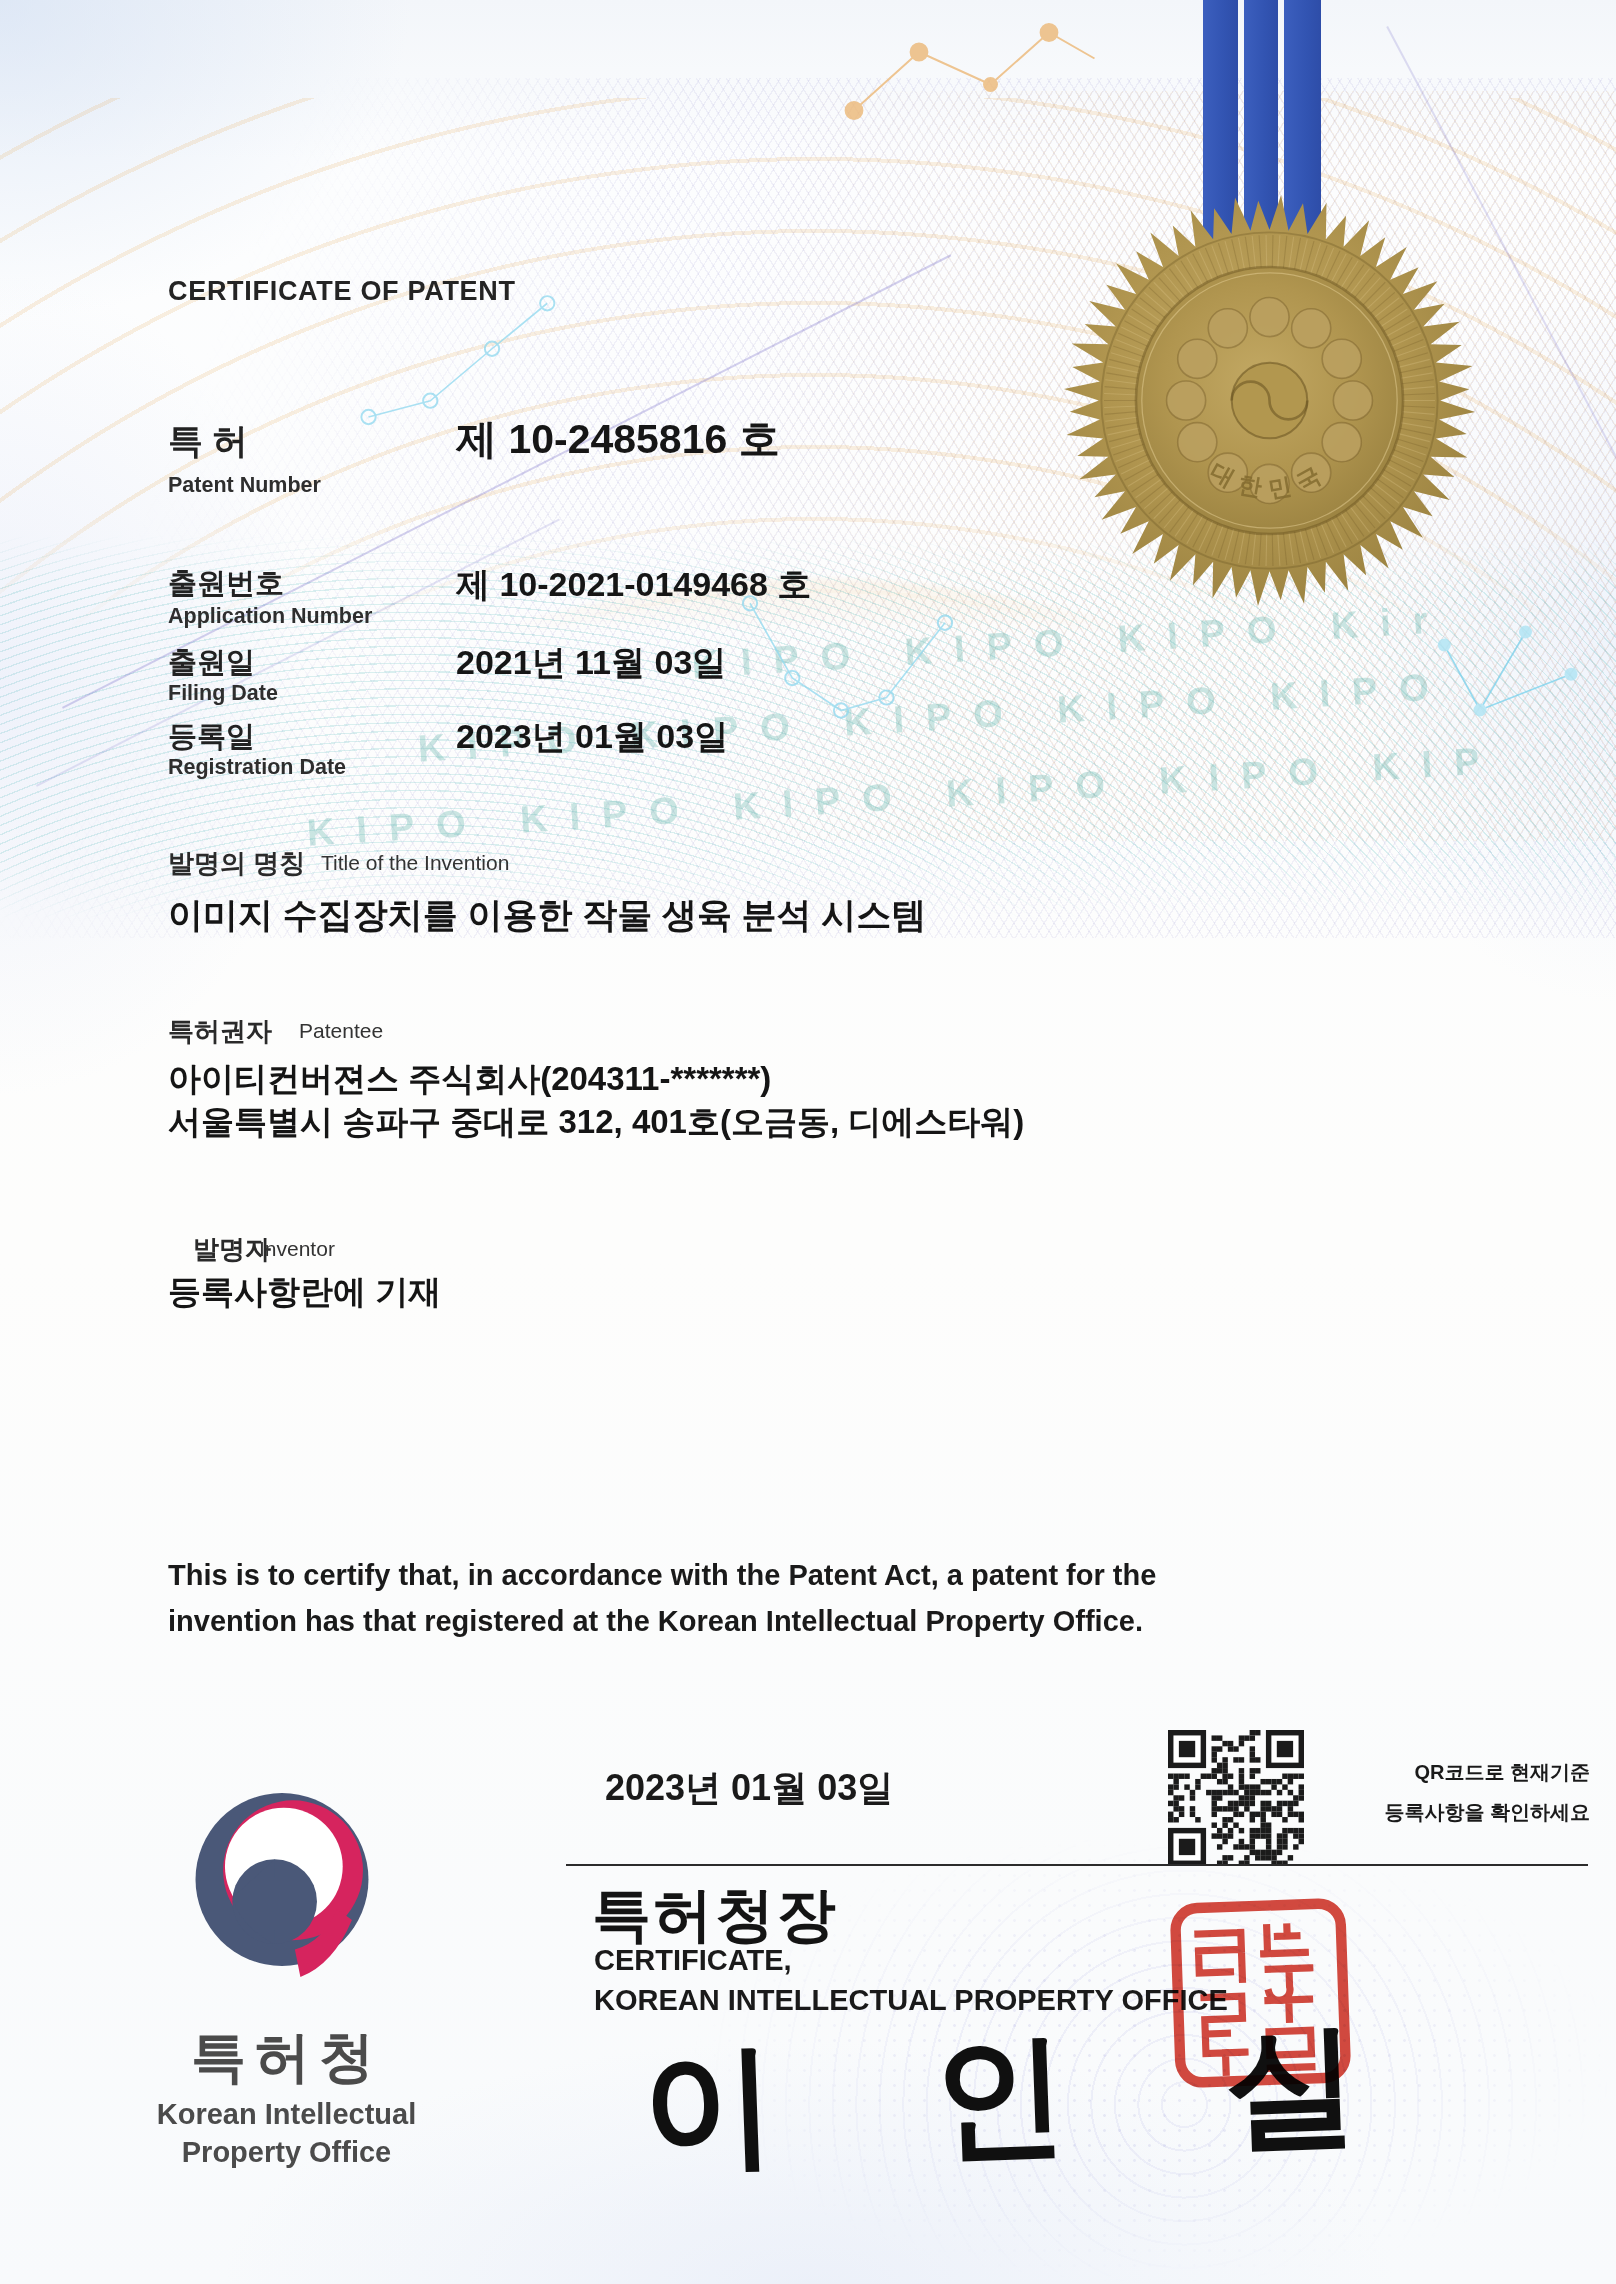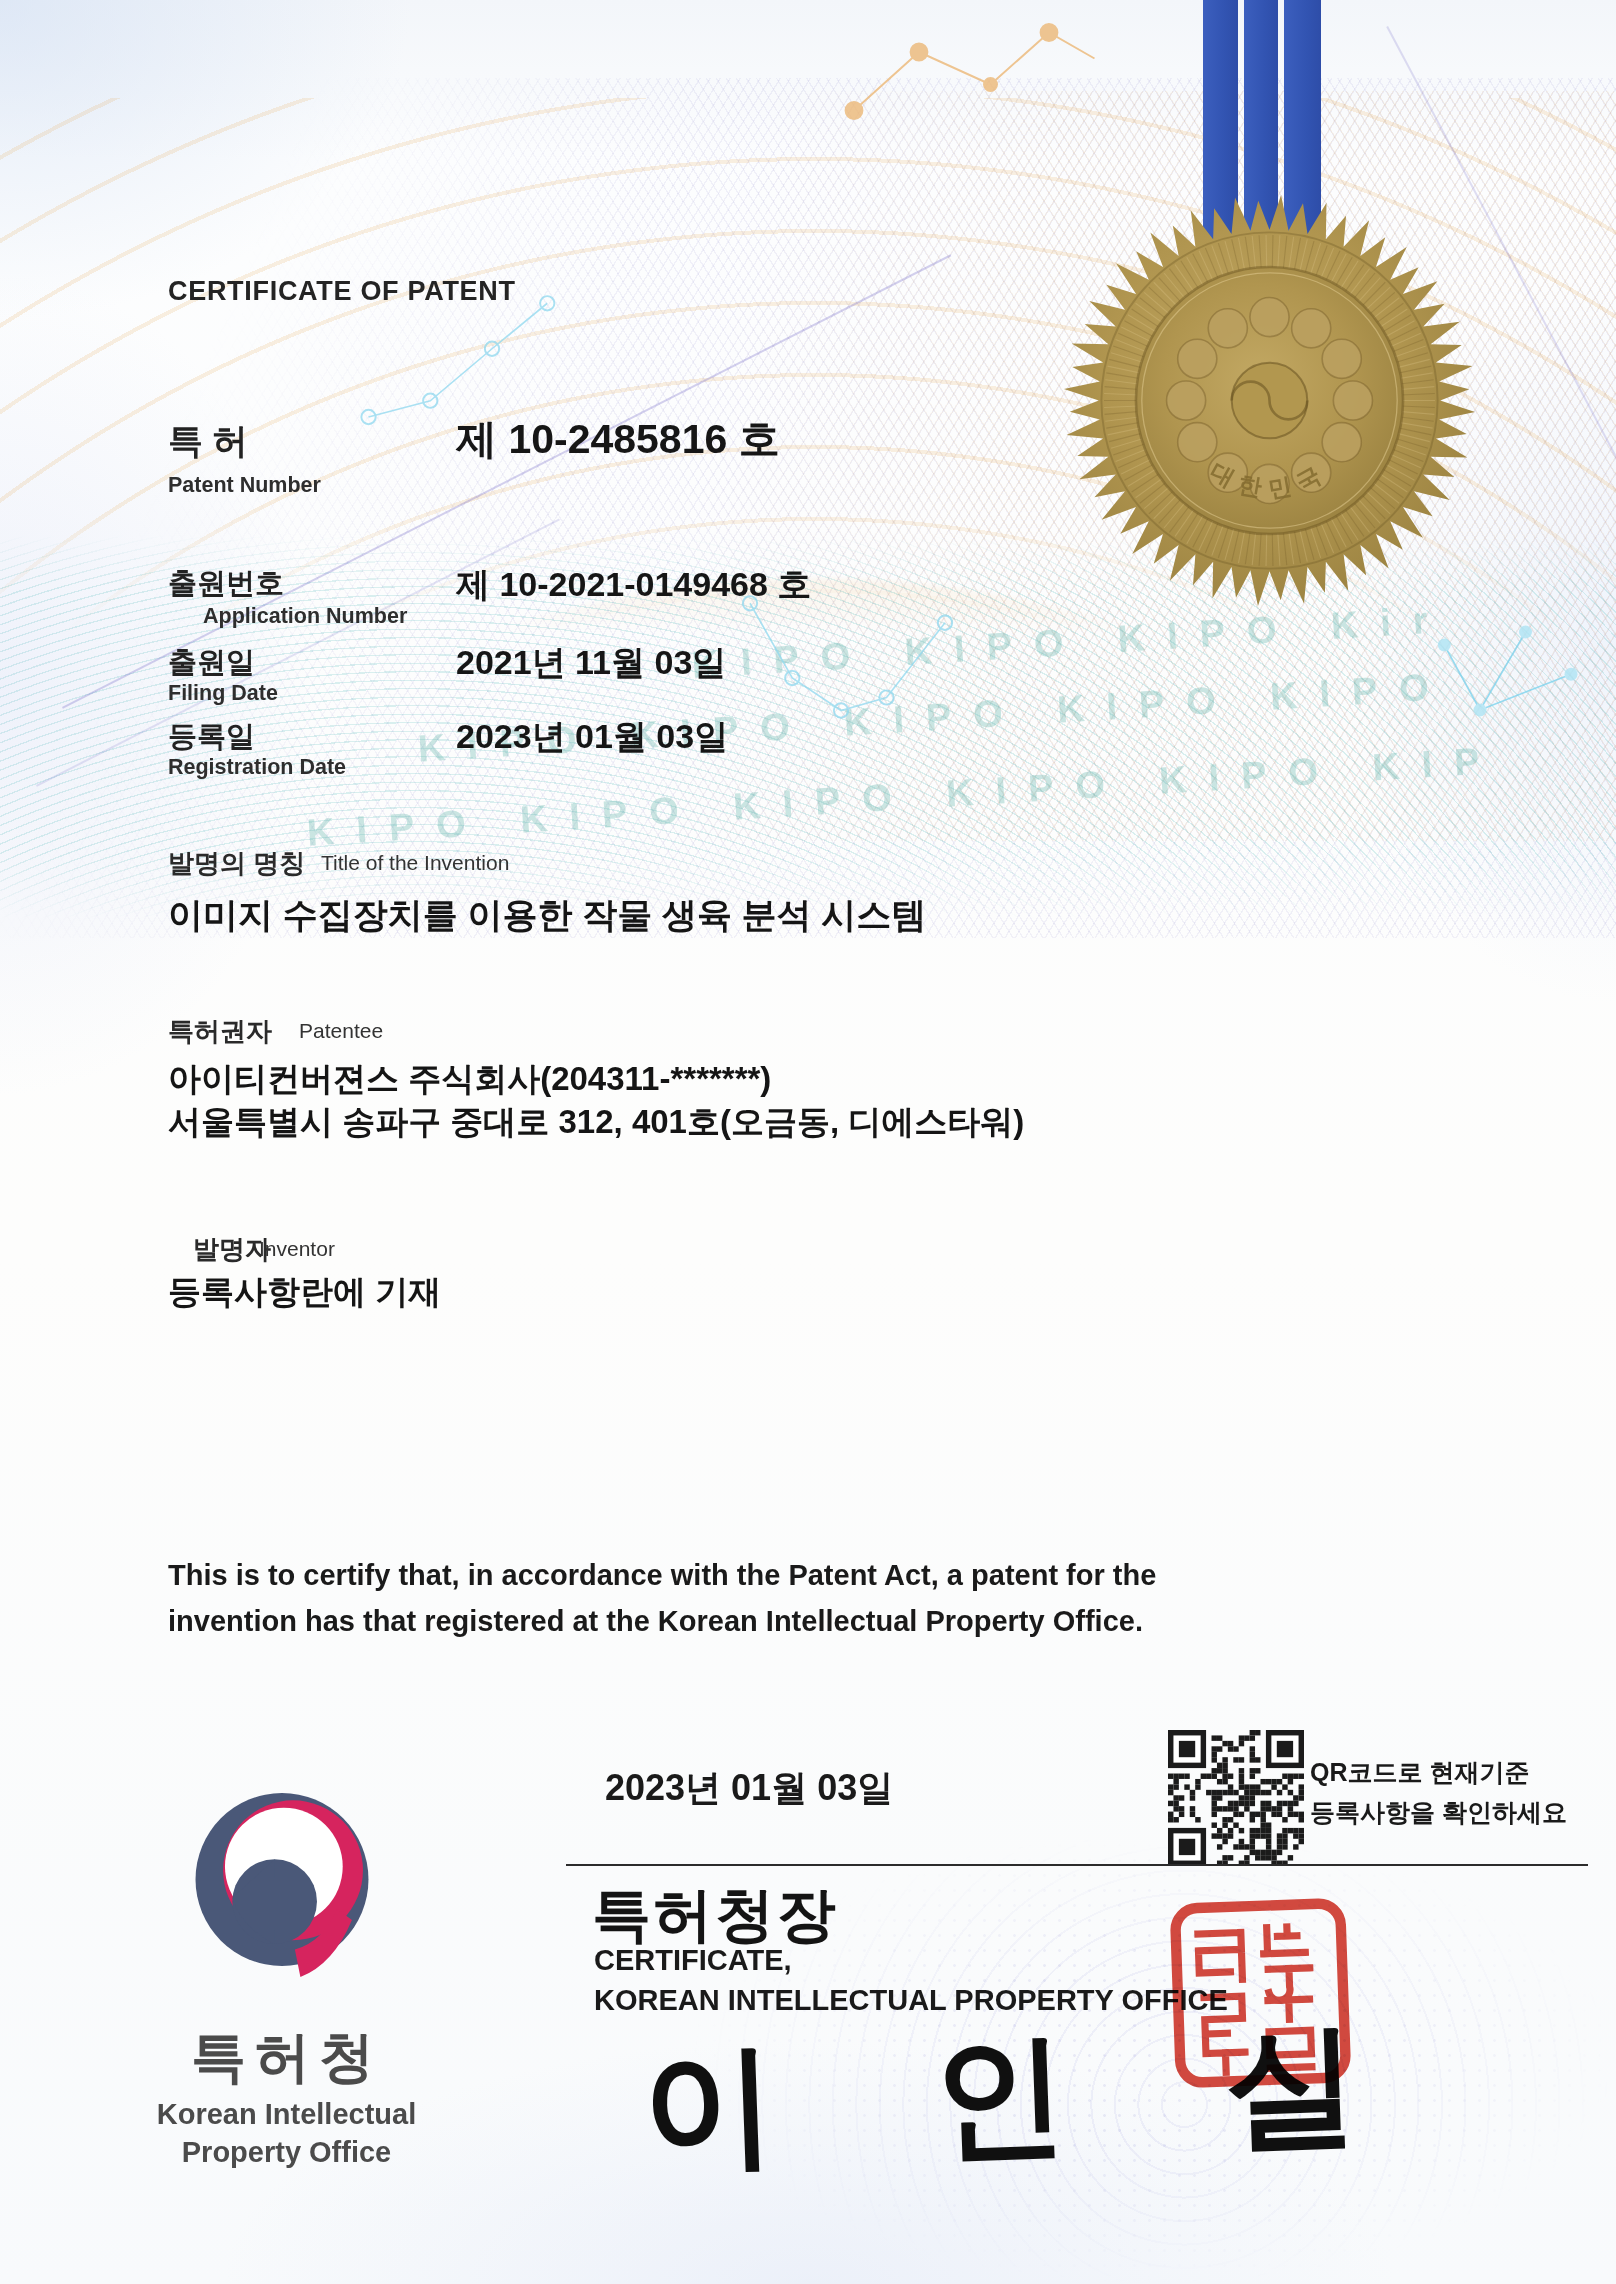--- a/index.html
+++ b/index.html
@@ -57,21 +57,21 @@
   .lab-ko{font-size:29px;font-weight:bold;color:#222;}
   .lab-en{font-size:21.5px;font-weight:600;color:#2e2e2e;}
   .val-lg{font-size:41px;font-weight:bold;color:#161616;}
   .val{font-size:34px;font-weight:bold;color:#161616;text-align:right;}
   .sec-ko{font-size:26px;font-weight:600;color:#2a2a2a;}
   .sec-en{font-size:21px;font-weight:500;color:#333;}
   .sec-val{font-size:33px;font-weight:bold;color:#151515;}
   .stmt-ko{font-size:37px;font-weight:bold;letter-spacing:0.7px;color:#141414;}
   .stmt-en{font-size:29px;font-weight:bold;color:#1a1a1a;}
   .date-txt{font-size:36px;font-weight:600;color:#1a1a1a;}
-  .qr-note{font-size:25px;font-weight:bold;color:#1a1a1a;text-align:left;line-height:40px;}
+  .qr-note{font-size:20px;font-weight:bold;color:#1a1a1a;text-align:right;line-height:40px;}
   .comm-ko{font-size:59px;font-weight:bold;color:#141414;letter-spacing:2.6px;}
   .comm-en{font-size:29px;font-weight:bold;color:#1a1a1a;}
   .sig{font-size:134px;font-weight:600;color:#101010;letter-spacing:60px;transform:rotate(-2deg);}
   .rule{background:#2c2c2c;height:2px;}
   .logo-ko{font-size:55px;font-weight:bold;color:#4b4b4b;letter-spacing:9px;text-align:center;}
   .logo-en{font-size:29px;font-weight:600;color:#4b4b4b;text-align:center;line-height:38px;}
 </style>
 </head>
 <body>
 
@@ -316,21 +316,21 @@
     </text>
   </svg>
 
   <div class="abs t-sub" style="left:168px;top:276px;">CERTIFICATE OF PATENT</div>
 
   <div class="abs lab-ko-lg" style="left:168px;top:418px;">특 허</div>
   <div class="abs lab-en" style="left:168px;top:473px;">Patent Number</div>
   <div class="abs val-lg" style="left:456px;top:412px;">제 10-2485816 호</div>
 
   <div class="abs lab-ko" style="left:168px;top:564px;">출원번호</div>
-  <div class="abs lab-en" style="left:168px;top:604px;margin-left:35px;">Application Number</div>
+  <div class="abs lab-en" style="left:168px;top:604px;">Application Number</div>
   <div class="abs val" style="left:456px;top:562px;">제 10-2021-0149468 호</div>
 
   <div class="abs lab-ko" style="left:168px;top:643px;">출원일</div>
   <div class="abs lab-en" style="left:168px;top:681px;">Filing Date</div>
   <div class="abs val" style="left:456px;top:640px;">2021년 11월 03일</div>
 
   <div class="abs lab-ko" style="left:168px;top:717px;">등록일</div>
   <div class="abs lab-en" style="left:168px;top:755px;">Registration Date</div>
   <div class="abs val" style="left:456px;top:714px;">2023년 01월 03일</div>
 

